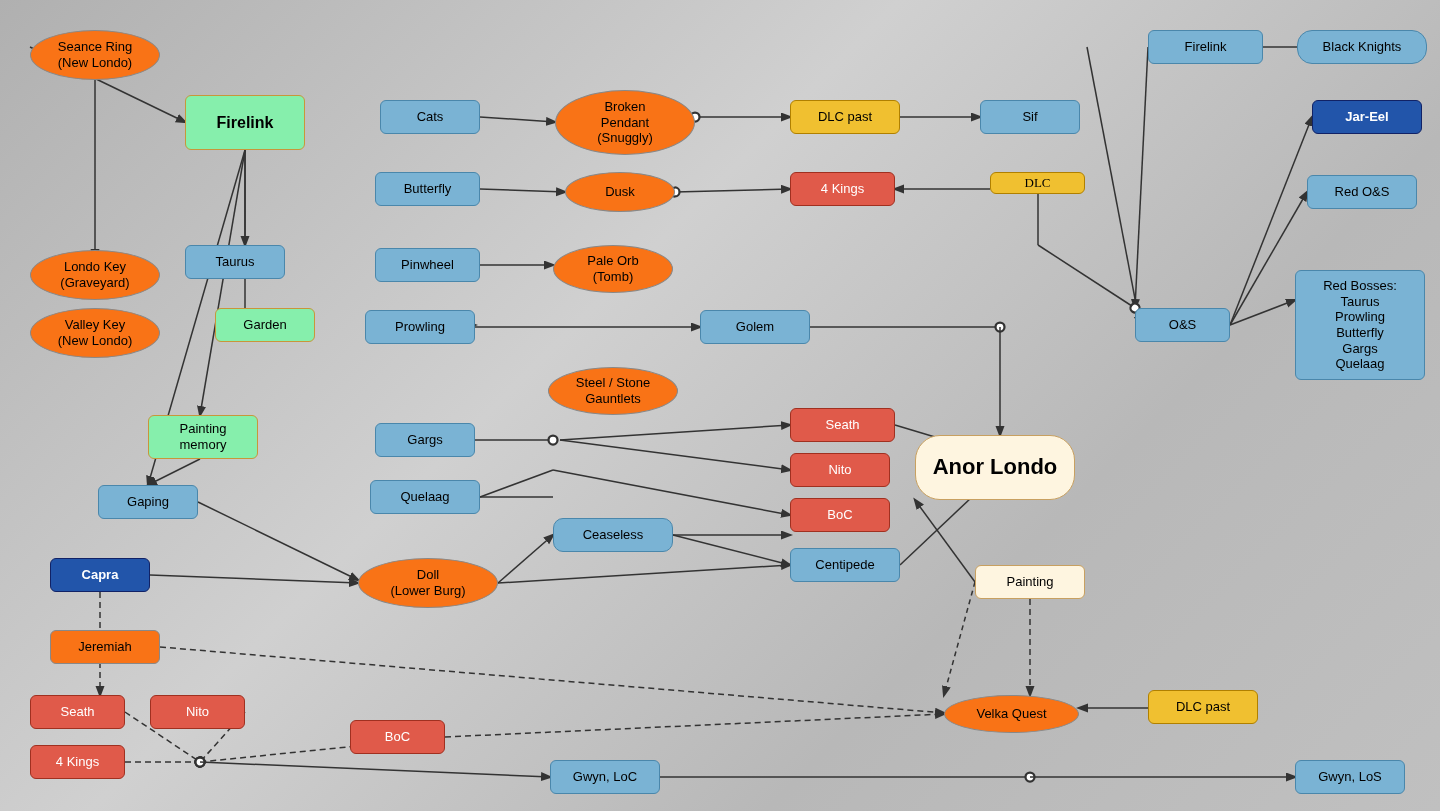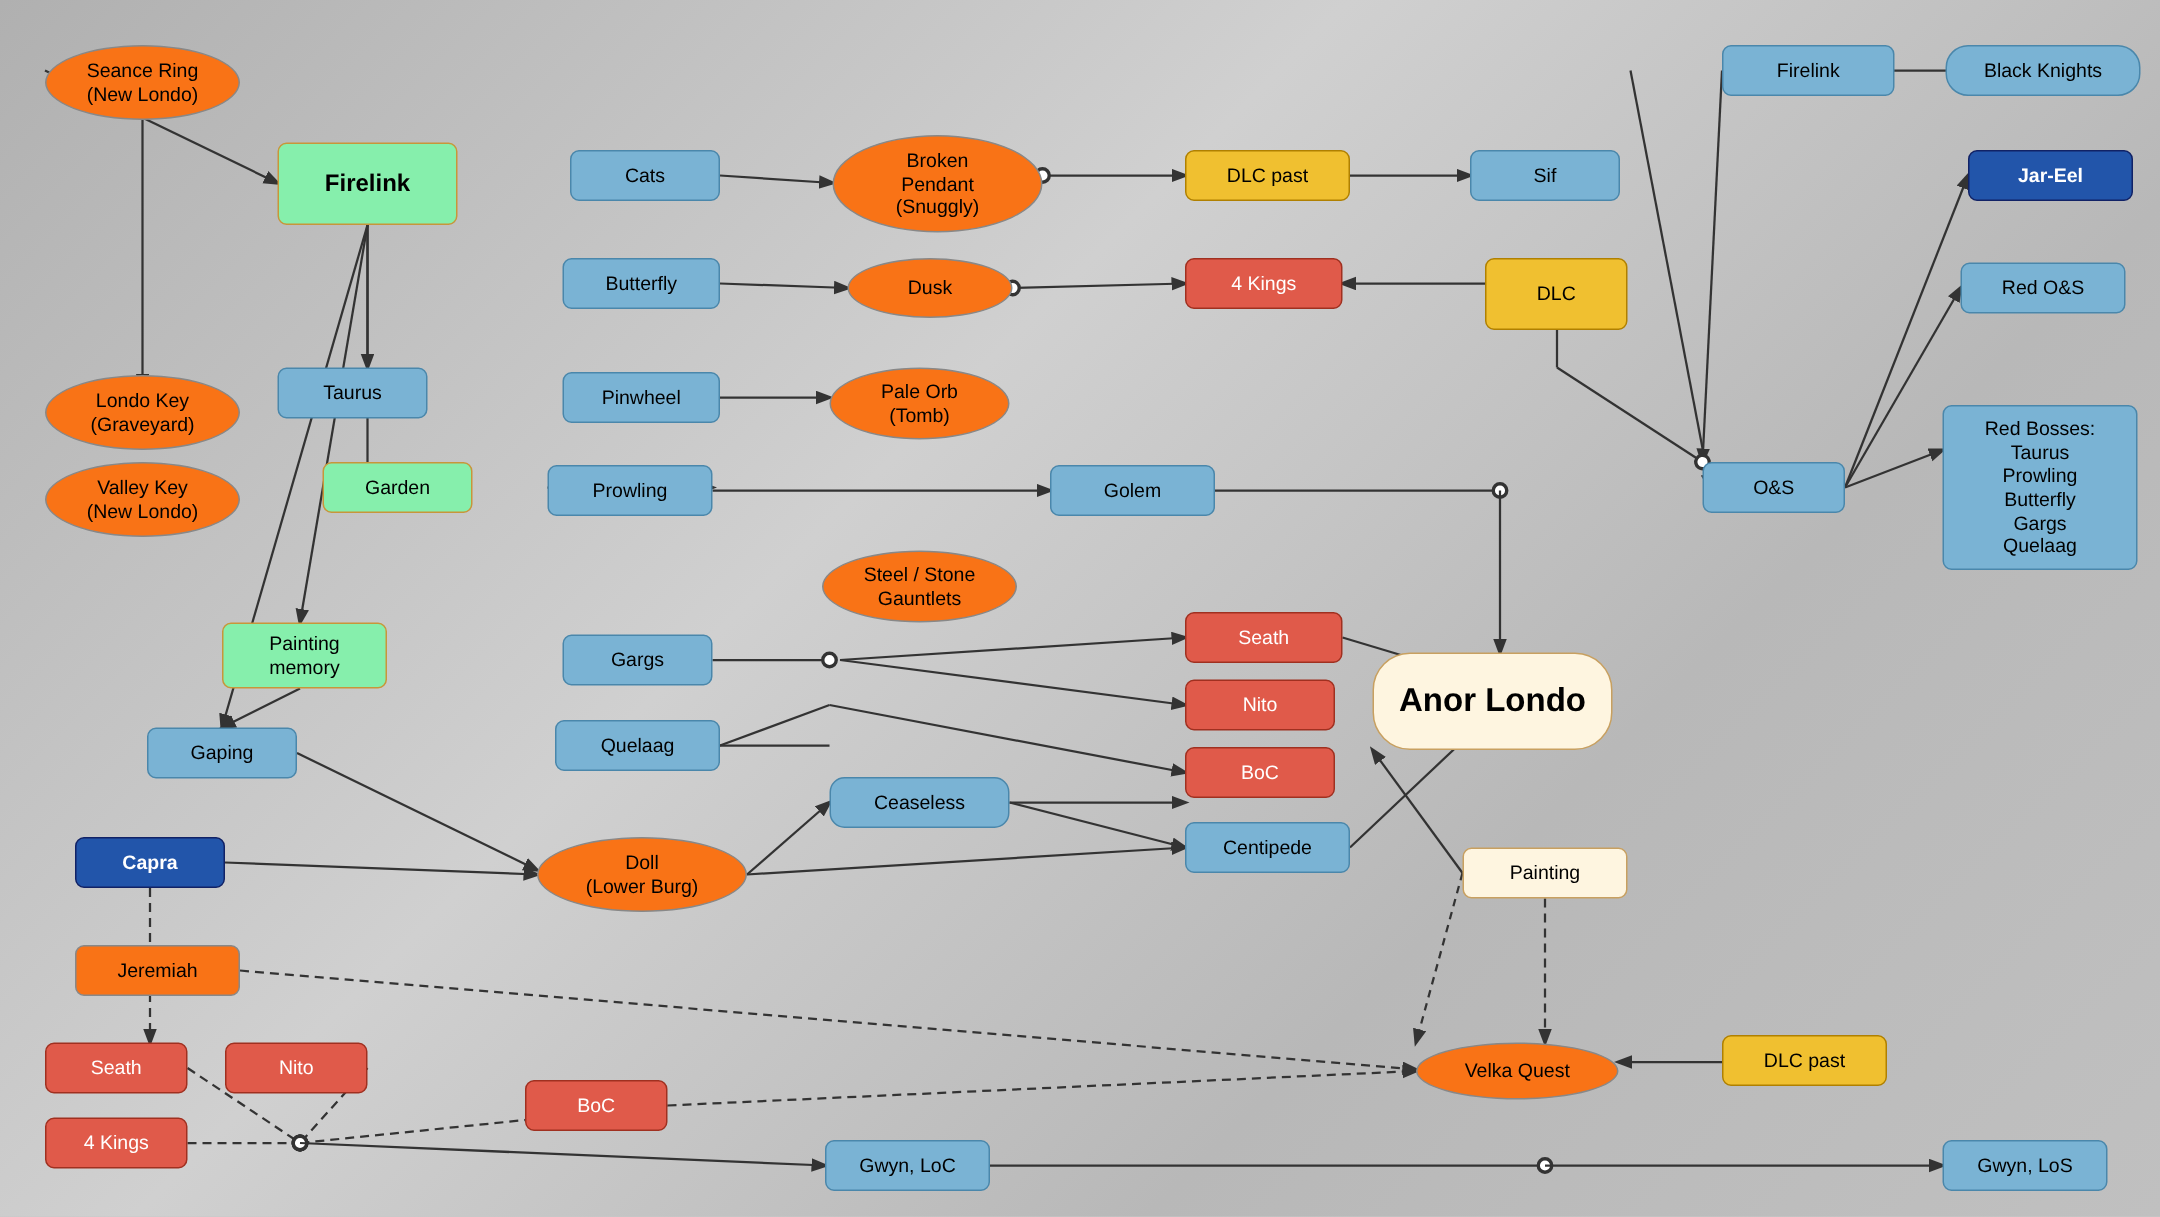--- a/index.html
+++ b/index.html
@@ -267,21 +267,21 @@
 <div class="node node-oval node-white" style="left: 358px; top: 558px; width: 140px; height: 50px; padding: 2px 4px; white-space: pre-line;">Doll
 (Lower Burg)</div>
 <div class="node node-rect node-yellow" style="left: 790px; top: 100px; width: 110px; height: 34px; padding: 2px 4px; white-space: pre-line;">DLC past</div>
 <div class="node node-rect node-red" style="left: 790px; top: 172px; width: 105px; height: 34px; padding: 2px 4px; white-space: pre-line;">4 Kings</div>
 <div class="node node-rect node-red" style="left: 790px; top: 408px; width: 105px; height: 34px; padding: 2px 4px; white-space: pre-line;">Seath</div>
 <div class="node node-rect node-red" style="left: 790px; top: 453px; width: 100px; height: 34px; padding: 2px 4px; white-space: pre-line;">Nito</div>
 <div class="node node-rect node-red" style="left: 790px; top: 498px; width: 100px; height: 34px; padding: 2px 4px; white-space: pre-line;">BoC</div>
 <div class="node node-rect node-blue" style="left: 790px; top: 548px; width: 110px; height: 34px; padding: 2px 4px; white-space: pre-line;">Centipede</div>
 <div class="node node-rect node-blue" style="left: 700px; top: 310px; width: 110px; height: 34px; padding: 2px 4px; white-space: pre-line;">Golem</div>
 <div class="node node-rect node-blue" style="left: 980px; top: 100px; width: 100px; height: 34px; padding: 2px 4px; white-space: pre-line;">Sif</div>
-<div class="node node-rect node-yellow" style="left: 990px; top: 172px; width: 95px; height: 48px; padding: 2px 4px; white-space: pre-line;">DLC</div>
+<div class="node node-rect node-yellow" style="left: 990px; top: 172px; width: 95px; height: 22px; padding: 2px 4px; white-space: pre-line; font-family: Liberation Serif, serif;">DLC</div>
 <div class="node node-rect node-cream node-big" style="left: 915px; top: 435px; width: 160px; height: 65px; padding: 2px 4px; white-space: pre-line; border-radius: 25px;">Anor Londo</div>
 <div class="node node-rect node-cream" style="left: 975px; top: 565px; width: 110px; height: 34px; padding: 2px 4px; white-space: pre-line;">Painting</div>
 <div class="node node-rect node-blue" style="left: 1135px; top: 308px; width: 95px; height: 34px; padding: 2px 4px; white-space: pre-line;">O&amp;S</div>
 <div class="node node-oval node-white" style="left: 944px; top: 695px; width: 135px; height: 38px; padding: 2px 4px; white-space: pre-line;">Velka Quest</div>
 <div class="node node-rect node-yellow" style="left: 1148px; top: 690px; width: 110px; height: 34px; padding: 2px 4px; white-space: pre-line;">DLC past</div>
 <div class="node node-rect node-blue" style="left: 1148px; top: 30px; width: 115px; height: 34px; padding: 2px 4px; white-space: pre-line;">Firelink</div>
 <div class="node node-rect node-blue" style="left: 1297px; top: 30px; width: 130px; height: 34px; padding: 2px 18px; white-space: pre-line; border-radius: 15px;">Black Knights</div>
 <div class="node node-rect node-darkblue" style="left: 1312px; top: 100px; width: 110px; height: 34px; padding: 2px 4px; white-space: pre-line;">Jar-Eel</div>
 <div class="node node-rect node-blue" style="left: 1307px; top: 175px; width: 110px; height: 34px; padding: 2px 4px; white-space: pre-line;">Red O&amp;S</div>
 <div class="node node-rect node-blue" style="left: 1295px; top: 270px; width: 130px; height: 110px; padding: 2px 4px; white-space: pre-line;">Red Bosses:

